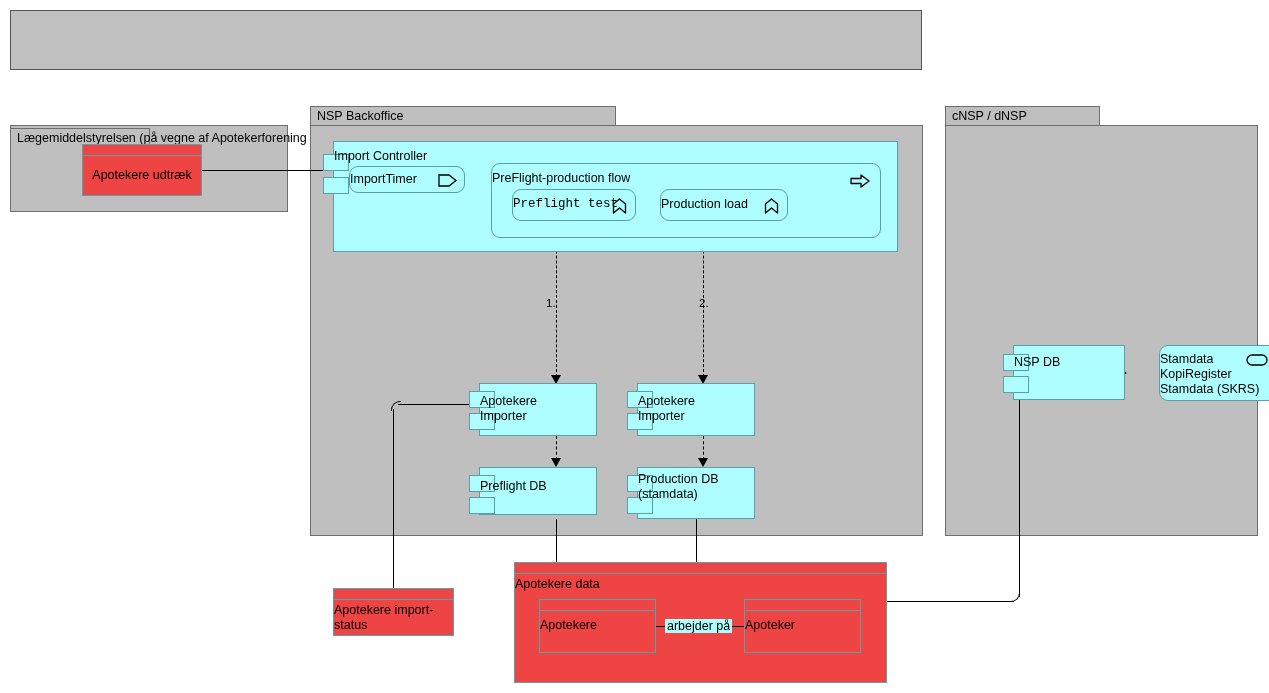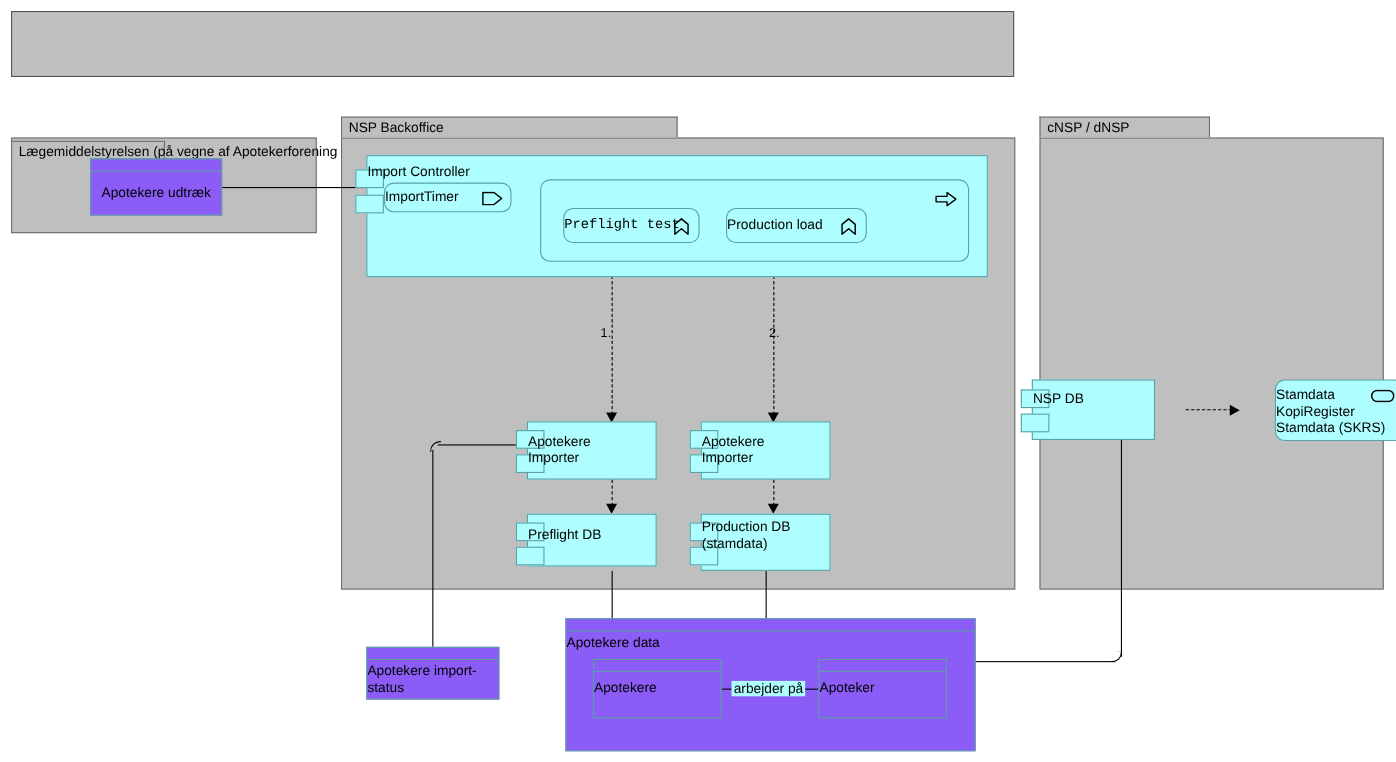--- a/index.html
+++ b/index.html
@@ -39,21 +39,21 @@
   }
   .comp .tab{
     position:absolute;left:-11px;width:24px;height:15px;
     background:#aefeff;border:1px solid #5aa0a6;
   }
   .comp .tab.t1{top:12px;}
   .comp .tab.t2{top:35px;}
 
   
   .dataobj{
-    background:#8b5cf6;border:1px solid #5aa0a6;z-index:6;
+    background:#ef4444;border:1px solid #5aa0a6;z-index:6;
     display:flex;align-items:center;justify-content:center;
     text-align:center;line-height:15px;padding-top:11px;
   }
   .dataobj::before{
     content:"";position:absolute;left:0;top:10px;width:100%;
     border-top:1px solid #5aa0a6;
   }
 
   
   .rbox{
@@ -125,20 +125,21 @@
 </div>
 
 <div class="abs rbox" style="left:349px;top:166px;width:116px;height:27px;">
   <div class="rbox-label" style="top:5px;padding-right:18px;">ImportTimer</div>
   <svg class="ico" style="right:7px;top:7px;" width="19" height="13" viewBox="0 0 19 13">
     <path d="M1 1 H11 L18 6.5 L11 12 H1 Z" fill="none" stroke="#000" stroke-width="1.3"></path>
   </svg>
 </div>
 
 <div class="abs rbox" style="left:491px;top:163px;width:390px;height:75px;">
+  <div class="rbox-label" style="top:7px;">PreFlight-production flow</div>
   <svg class="ico" style="right:10px;top:10px;" width="20" height="14" viewBox="0 0 20 14">
     <path d="M1 4.5 H11 V1 L19 7 L11 13 V9.5 H1 Z" fill="none" stroke="#000" stroke-width="1.3" stroke-linejoin="round"></path>
   </svg>
 </div>
 
 <div class="abs rbox" style="left:512px;top:189px;width:124px;height:32px;font-family:Liberation Mono, monospace;">
   <div class="rbox-label" style="top:7px;padding-right:18px;">Preflight test</div>
   <svg class="ico" style="right:8px;top:8px;" width="15" height="16" viewBox="0 0 15 16">
     <path d="M1.5 15 V6 L7.5 1 L13.5 6 V15 L7.5 10 Z" fill="none" stroke="#000" stroke-width="1.3" stroke-linejoin="round"></path>
   </svg>
@@ -198,21 +199,21 @@
 
 <div class="ln h abs" style="left:398px;top:404px;width:82px;"></div>
 <div class="ln v abs" style="left:393px;top:409px;height:179px;"></div>
 <div class="abs" style="left:391px;top:401px;width:10px;height:10px;border-left:1px solid #000;border-top:1px solid #000;border-top-left-radius:9px;z-index:4;"></div>
 
 <div class="abs dataobj" style="left:333px;top:588px;width:121px;height:48px;display:block;">
   <div class="rbox-label" style="top:14px;">Apotekere import-</div>
   <div class="rbox-label" style="top:29px;">status</div>
 </div>
 
-<div class="abs comp" style="left:938px;top:345px;width:112px;height:55px;display:block;">
+<div class="abs comp" style="left:1013px;top:345px;width:112px;height:55px;display:block;">
   <span class="tab t1" style="top:8px;"></span>
   <span class="tab t2" style="top:30px;"></span>
   <div class="rbox-label" style="top:9px;">NSP DB</div>
 </div>
 
 <div class="dash-h" style="left:1078px;top:372px;width:42px;"></div>
 <div class="arrow-right" style="left:1118px;top:368px;"></div>
 
 <div class="abs rbox" style="left:1127px;top:345px;width:118px;height:56px;margin-left:32px;">
   <div class="rbox-label" style="top:6px;padding-right:18px;">Stamdata</div>

